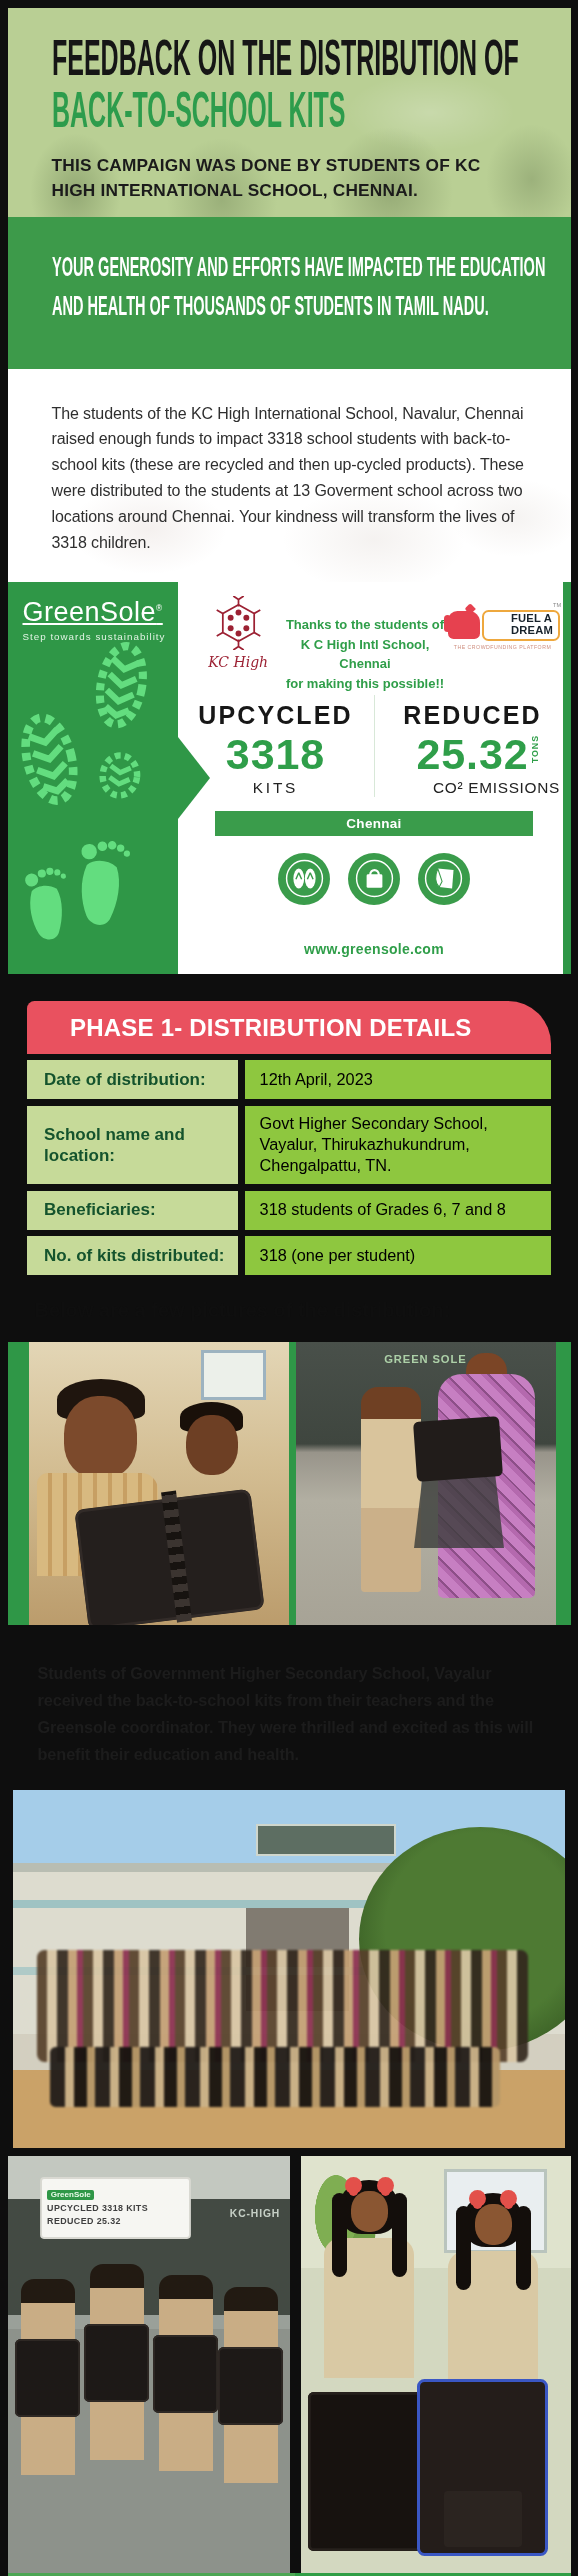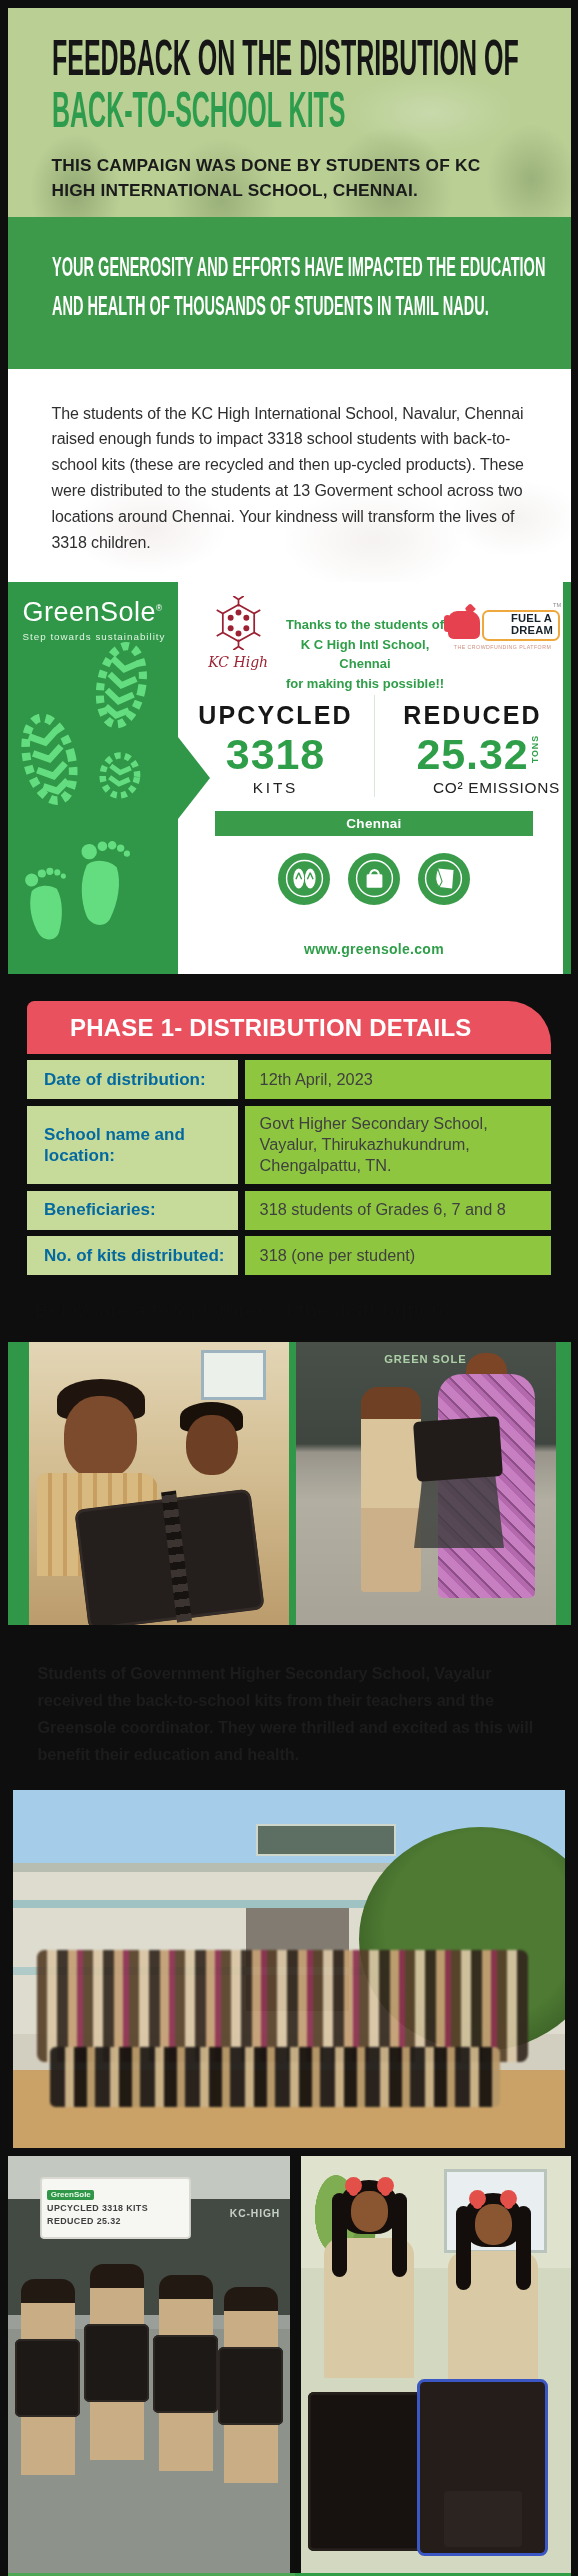--- a/index.html
+++ b/index.html
@@ -35,21 +35,21 @@
       radial-gradient(ellipse 93px 56px at 90% 70%, rgba(130,105,85,.08), transparent 70%);}
   .intro p{margin:0;max-width:493px;font-size:16px;line-height:1.62;color:#2f2f2f;letter-spacing:-0.1px;}
   .intro p + p{margin-top:25px;}
 
   
   .cert{height:392px;background:#ffffff;display:flex;position:relative;}
   .cert-left{width:170px;background:#2f9747;position:relative;flex:none;}
   .cert-left::after{content:"";position:absolute;right:-32px;top:50%;margin-top:-41px;
     border-left:32px solid #2f9747;border-top:41px solid transparent;border-bottom:41px solid transparent;}
   .gs-logo{padding:17px 0 0 15px;color:#fff;}
-  .gs-name{font-size:27px;font-weight:400;letter-spacing:0.5px;line-height:1;}
+  .gs-name{font-size:27px;font-weight:400;letter-spacing:0.5px;line-height:1;text-decoration:underline;}
   .gs-reg{font-size:8.4px;vertical-align:super;}
   .gs-tag{margin-top:5.6px;font-size:9.8px;letter-spacing:1px;color:#e2f4e4;}
   .fp{position:absolute;}
   .cert-right{flex:1;position:relative;padding-top:13px;}
   .cert-strip{position:absolute;right:0;top:0;bottom:0;width:7.5px;background:#2f9747;}
   .logo-row{height:93px;position:relative;}
   .kc{position:absolute;left:18.7px;top:1.9px;width:84px;text-align:center;}
   .kc-label{font-family:"DejaVu Serif", serif;font-style:italic;color:#9c2133;font-size:14px;margin-top:0.9px;}
   .thanks{position:absolute;left:101px;right:119px;top:20.5px;text-align:center;color:#2f9e49;font-size:13px;font-weight:700;line-height:1.5;}
   .fuel{position:absolute;right:13px;top:15px;width:110px;}
@@ -75,23 +75,23 @@
   .icon-row{display:flex;justify-content:center;gap:17.7px;margin-top:17px;}
   .circle-icon{width:52px;height:52px;border-radius:50%;background:#3a9c4b;display:flex;align-items:center;justify-content:center;}
   .website{margin-top:36px;text-align:center;color:#2f9e49;font-weight:700;font-size:14px;letter-spacing:0.3px;}
 
   
   .phase{margin:27px 19.6px 0 19.6px;}
   .phase-header{height:53px;background:#e9515f;border-radius:7.5px 43px 0 0;line-height:53px;
     padding-left:43px;color:#fff;font-size:24px;font-weight:700;letter-spacing:0.2px;}
   .t-row{display:flex;gap:6.5px;margin-top:6.5px;}
   .t-label{width:211px;flex:none;background:#c6da99;display:flex;align-items:center;
-    padding:7.5px 5.6px 7.5px 17px;font-size:17px;font-weight:700;color:#0369a1;line-height:1.25;}
+    padding:7.5px 5.6px 7.5px 17px;font-size:17px;font-weight:700;color:#14532d;line-height:1.25;}
   .t-value{flex:1;background:#8ec73f;display:flex;align-items:center;
-    padding:7.5px 7.5px 7.5px 15px;font-size:16.3px;color:#404040;line-height:1.3;}
+    padding:7.5px 7.5px 7.5px 15px;font-size:16.3px;color:#000000;line-height:1.3;}
   .r1{min-height:39px;} .r2{min-height:60px;} .r3{min-height:39px;} .r4{min-height:39px;}
 
   .pics-heading{margin:24px 0 0 27px;height:28px;font-size:20px;font-weight:700;color:#0f0f0f;}
 
   
   .row1{margin-top:15px;height:283px;background:#2f9747;display:flex;gap:7.5px;padding:0 15px 0 21.5px;}
   .photo{position:relative;overflow:hidden;flex:1;}
   .p1{background:linear-gradient(180deg,#e3d6b6 0%,#d3bd92 45%,#bb9c6c 100%);}
   .p1-win{position:absolute;top:7.5px;right:22.4px;width:65px;height:50px;background:#ecf0ea;border:3.7px solid #9db3c0;}
   .p1-face{position:absolute;left:35px;top:54px;width:73px;height:82px;background:#7c4a2c;border-radius:46% 46% 42% 42%;}

